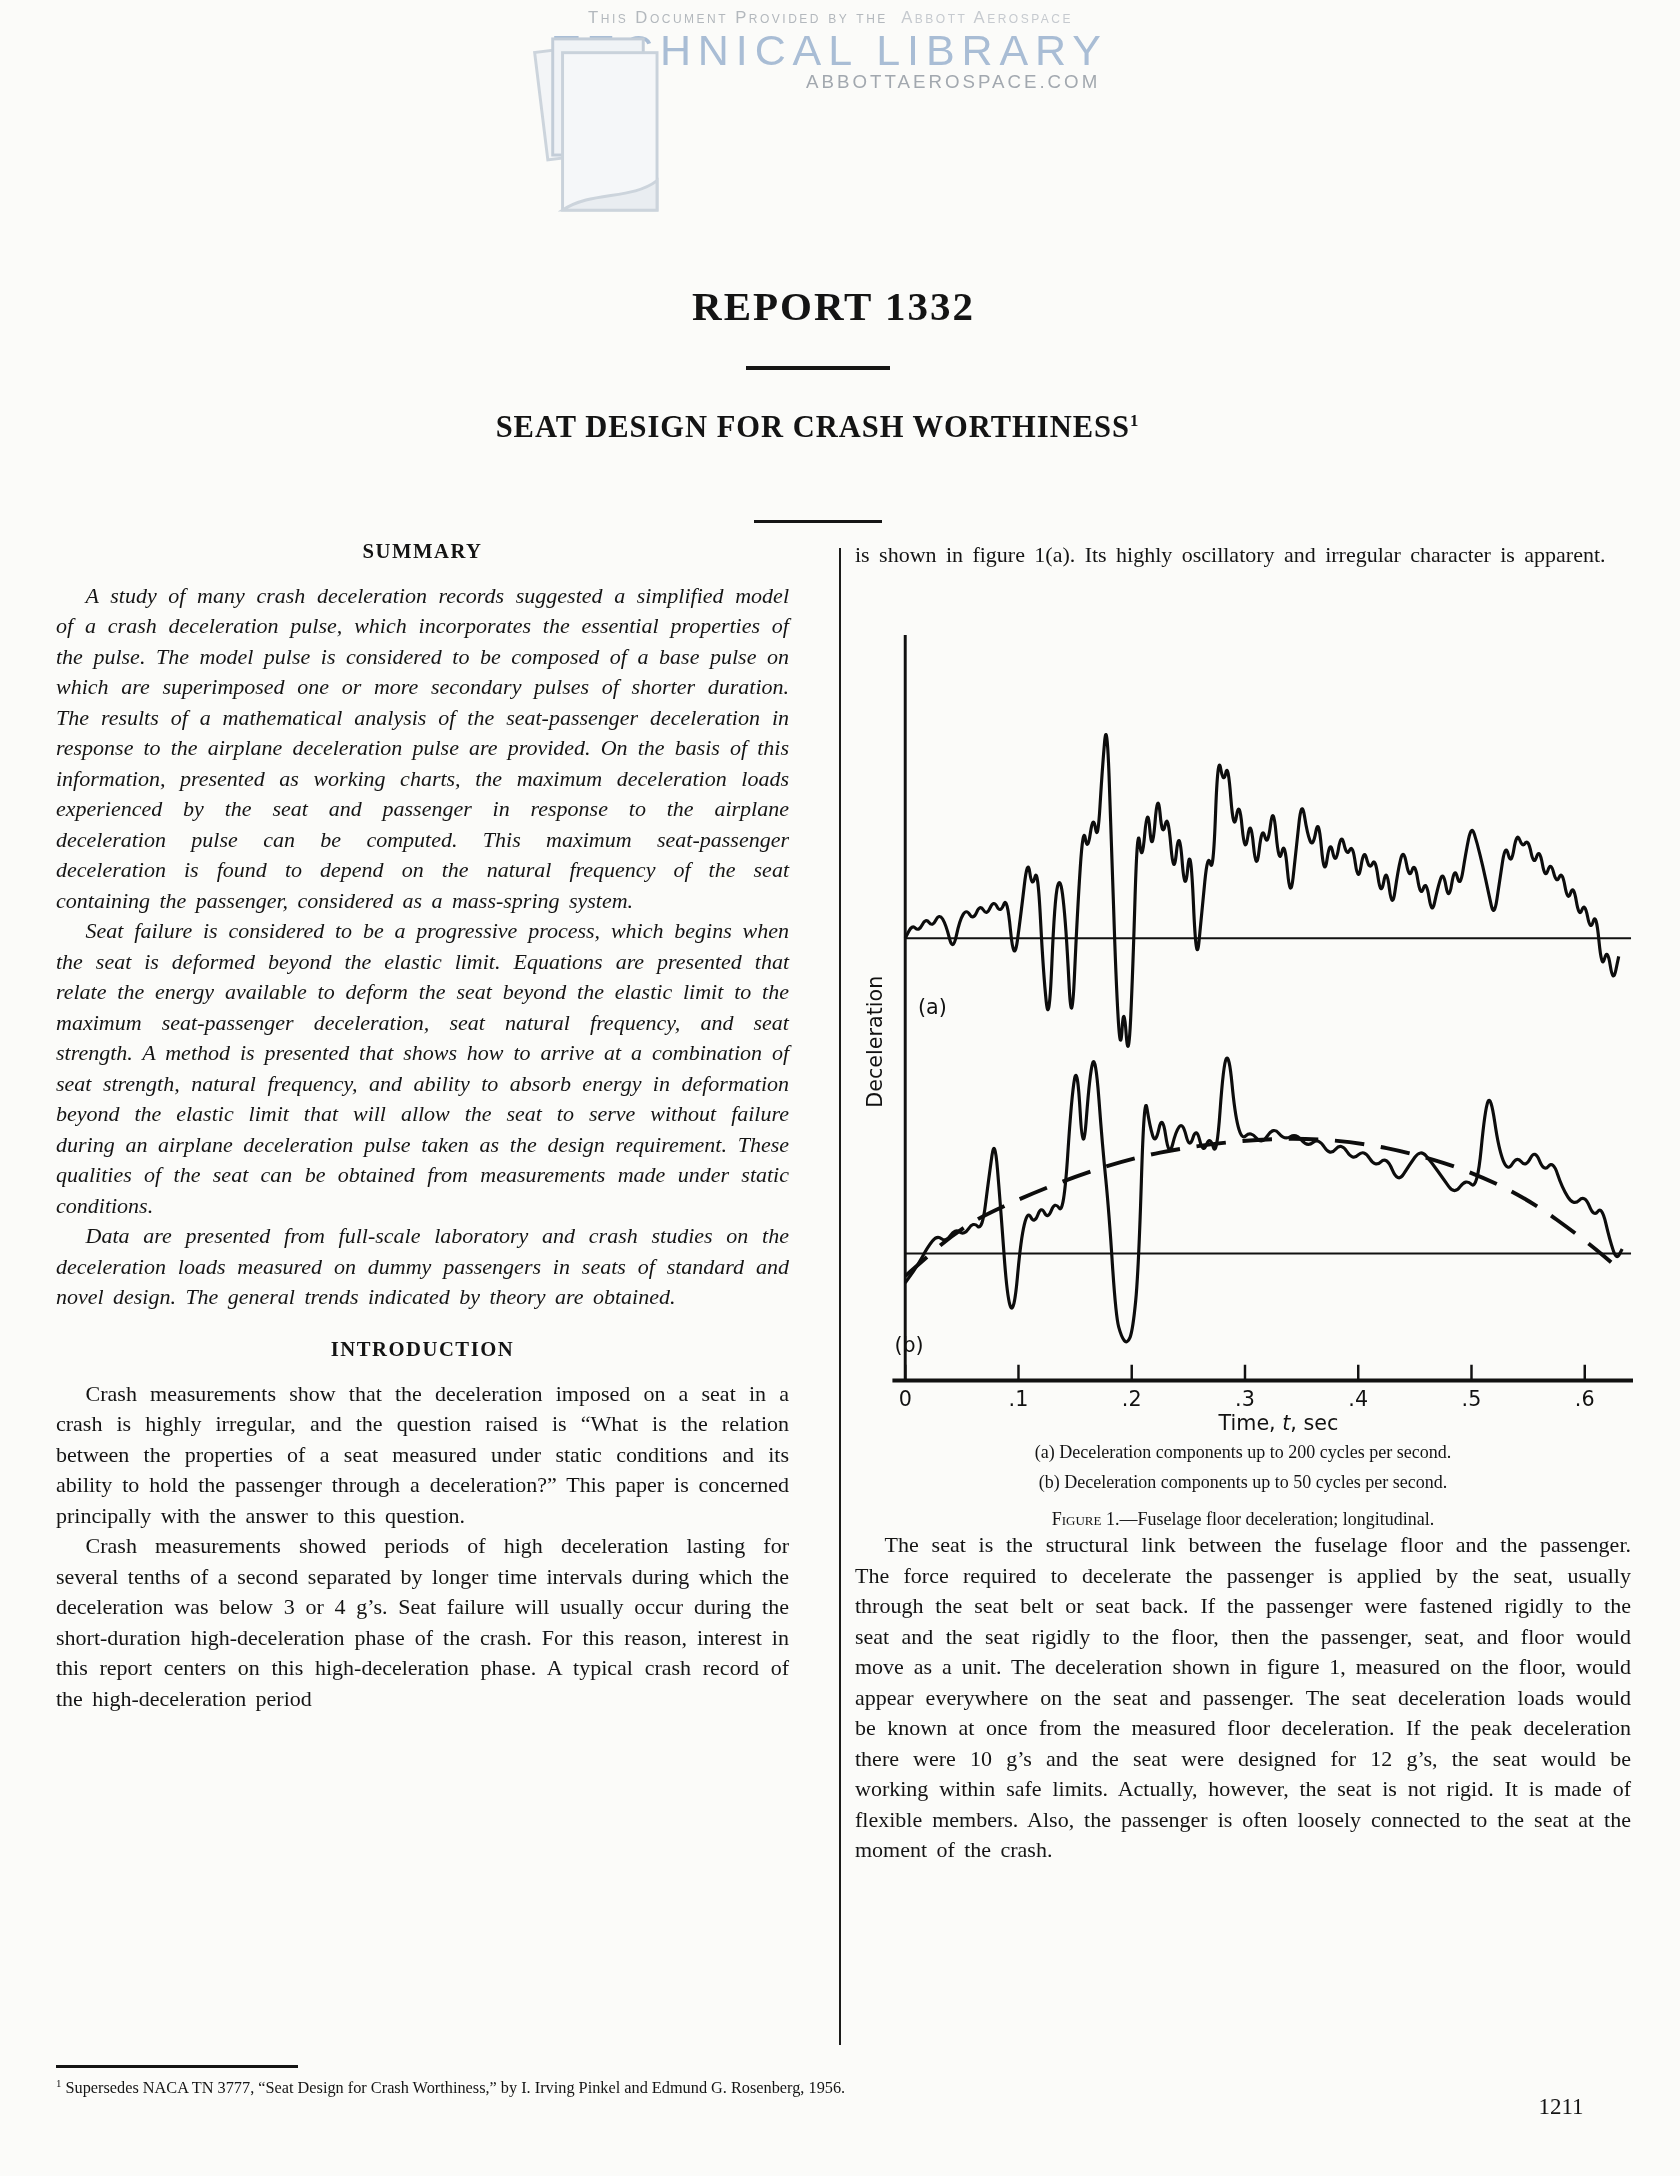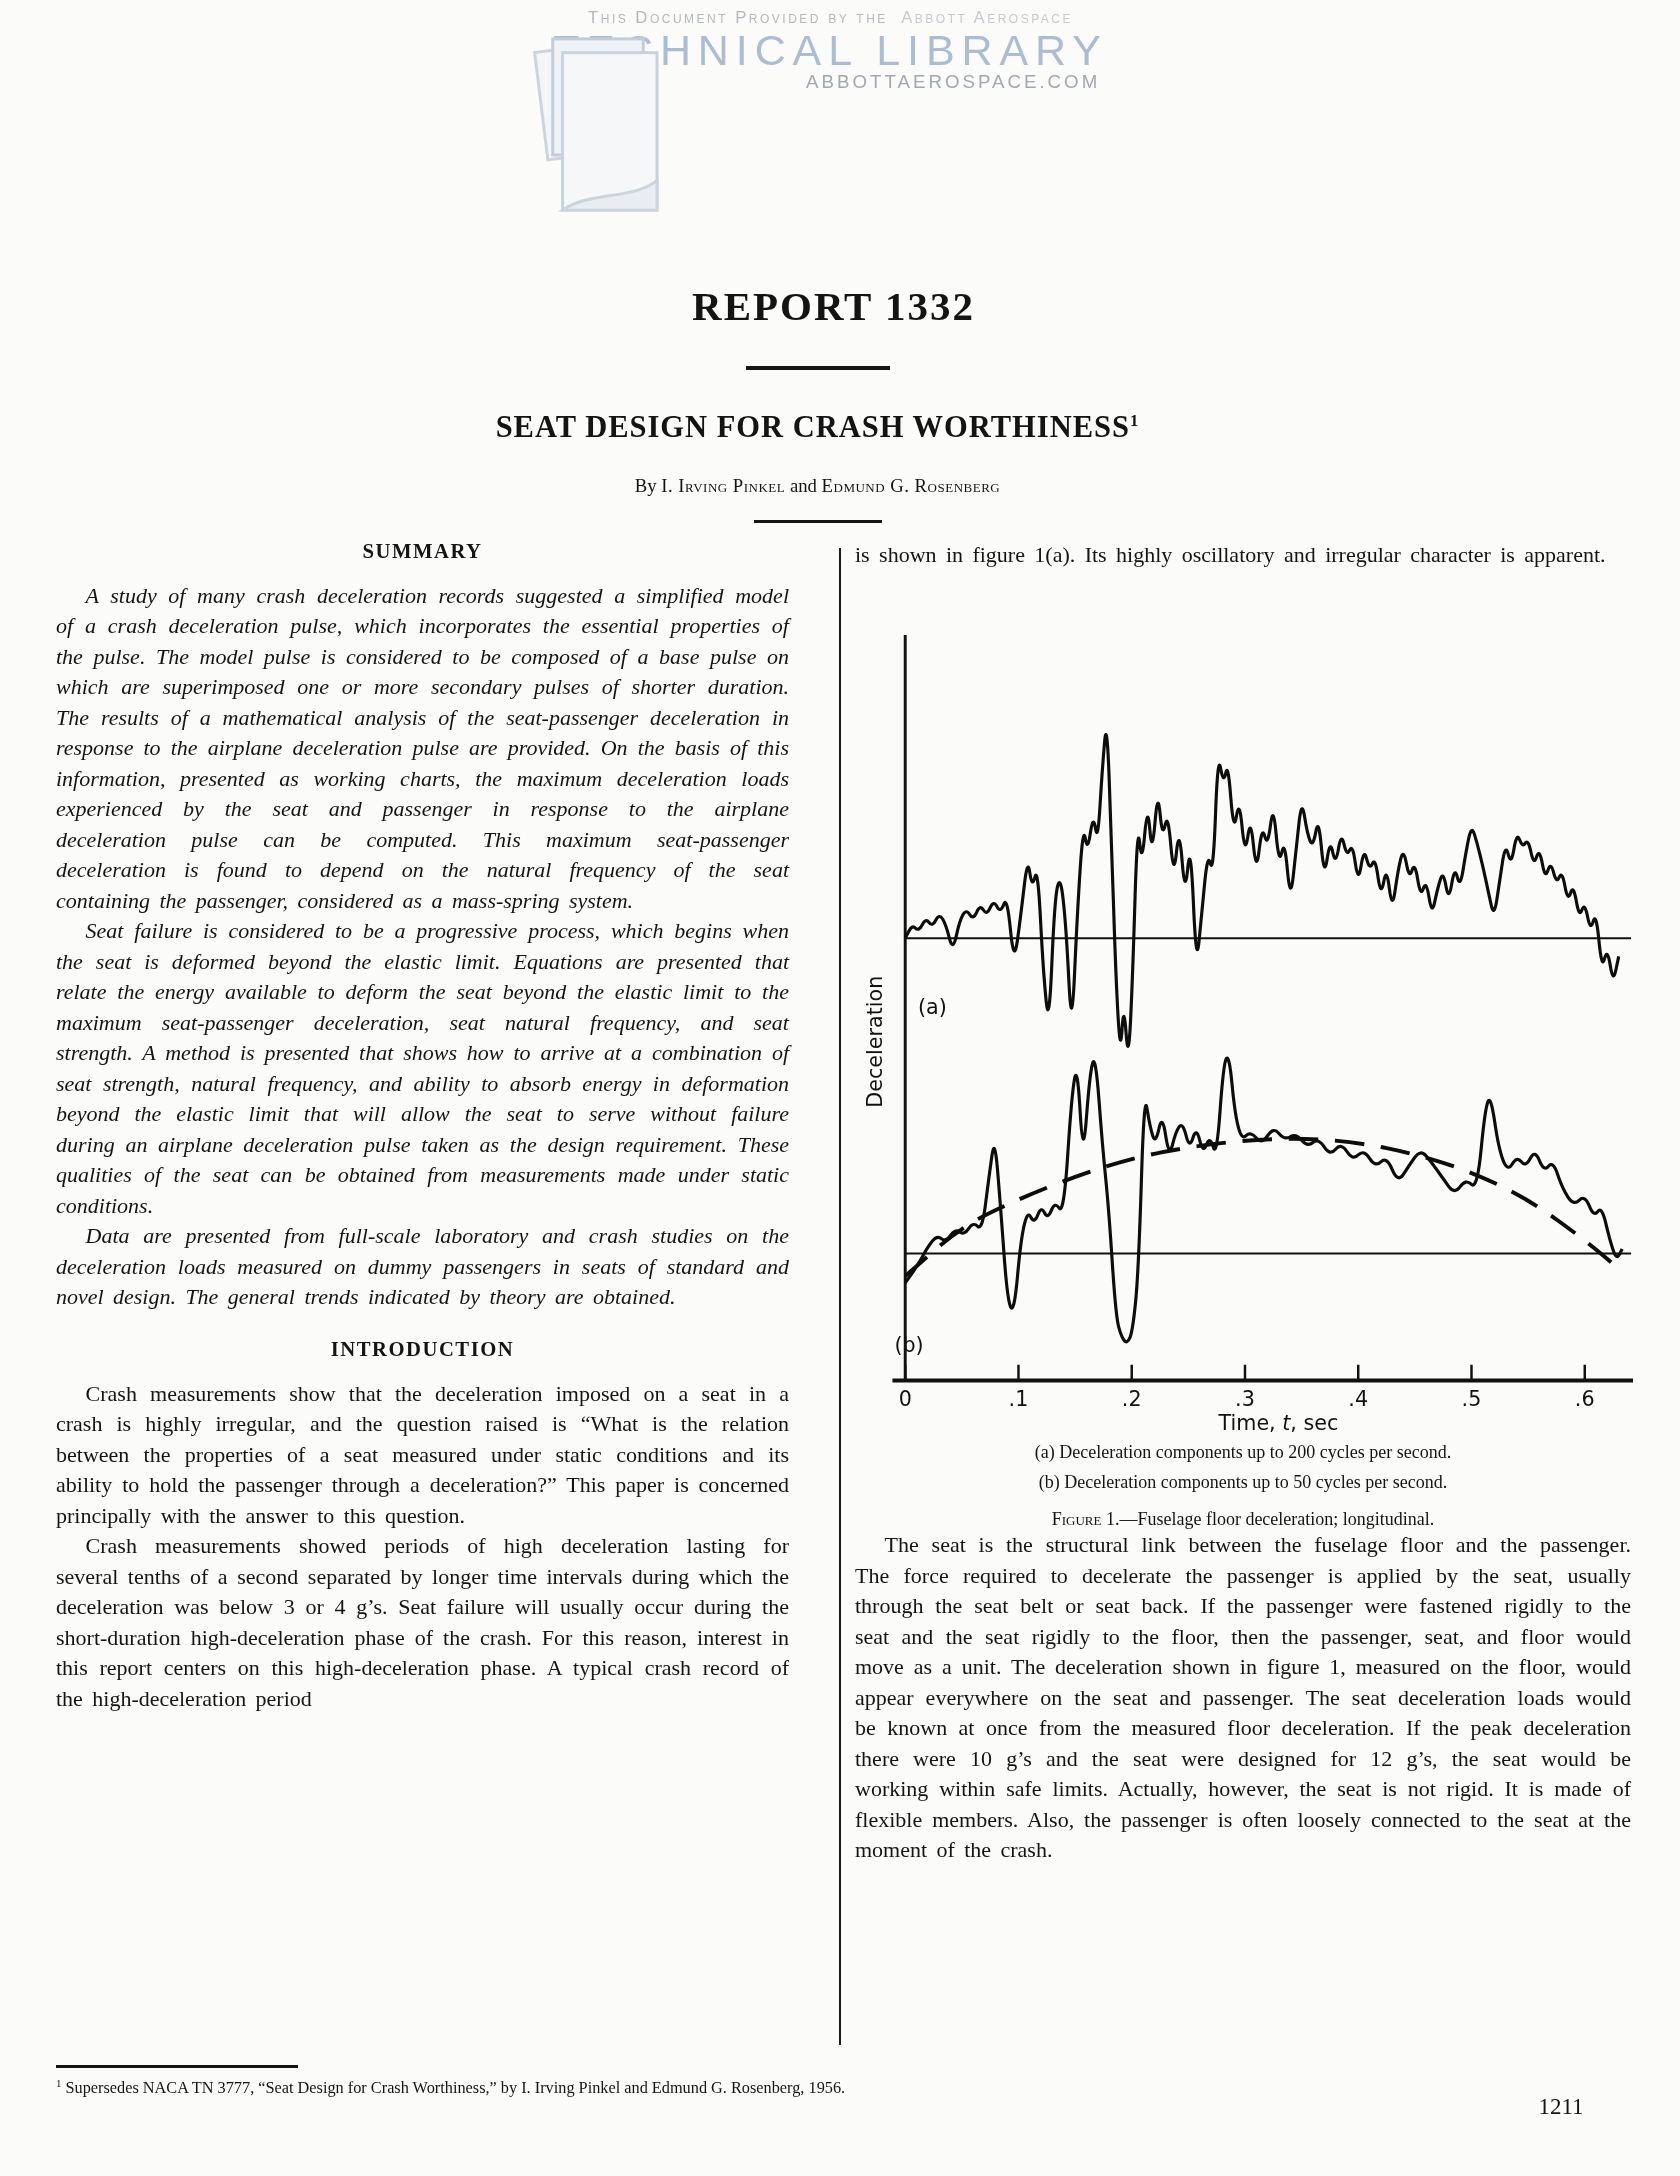--- a/index.html
+++ b/index.html
@@ -70,26 +70,20 @@
       </svg>
     </div>
     <div class="wm-line1"><span>This Document Provided by the</span>&nbsp; <span class="brand">Abbott Aerospace</span></div>
     <div class="wm-line2">TECHNICAL LIBRARY</div>
     <div class="wm-line3">ABBOTTAEROSPACE.COM</div>
   </div>
 
   <div class="report-number">REPORT 1332</div>
   <div class="rule1"></div>
   <div class="main-title"><span>SEAT DESIGN FOR CRASH WORTHINESS</span><sup>1</sup></div>
-  <div class="byline">
-    <span>By</span>
-    <span class="sc">I. Irving Pinkel</span>
-    <span>and</span>
-    <span class="sc">Edmund G. Rosenberg</span>
-  </div>
   <div class="rule2"></div>
 
   <div class="divider"></div>
 
   <div class="col-left">
     <h2 class="section-heading">SUMMARY</h2>
     <p class="body-par summary">A study of many crash deceleration records suggested a simplified model of a crash deceleration pulse, which incorporates the essential properties of the pulse.  The model pulse is considered to be composed of a base pulse on which are superimposed one or more secondary pulses of shorter duration.  The results of a mathematical analysis of the seat-passenger deceleration in response to the airplane deceleration pulse are provided.  On the basis of this information, presented as working charts, the maximum deceleration loads experienced by the seat and passenger in response to the airplane deceleration pulse can be computed.  This maximum seat-passenger deceleration is found to depend on the natural frequency of the seat containing the passenger, considered as a mass-spring system.</p>
     <p class="body-par summary">Seat failure is considered to be a progressive process, which begins when the seat is deformed beyond the elastic limit.  Equations are presented that relate the energy available to deform the seat beyond the elastic limit to the maximum seat-passenger deceleration, seat natural frequency, and seat strength.  A method is presented that shows how to arrive at a combination of seat strength, natural frequency, and ability to absorb energy in deformation beyond the elastic limit that will allow the seat to serve without failure during an airplane deceleration pulse taken as the design requirement.  These qualities of the seat can be obtained from measurements made under static conditions.</p>
     <p class="body-par summary">Data are presented from full-scale laboratory and crash studies on the deceleration loads measured on dummy passengers in seats of standard and novel design.  The general trends indicated by theory are obtained.</p>
     <h2 class="section-heading intro-heading">INTRODUCTION</h2>

